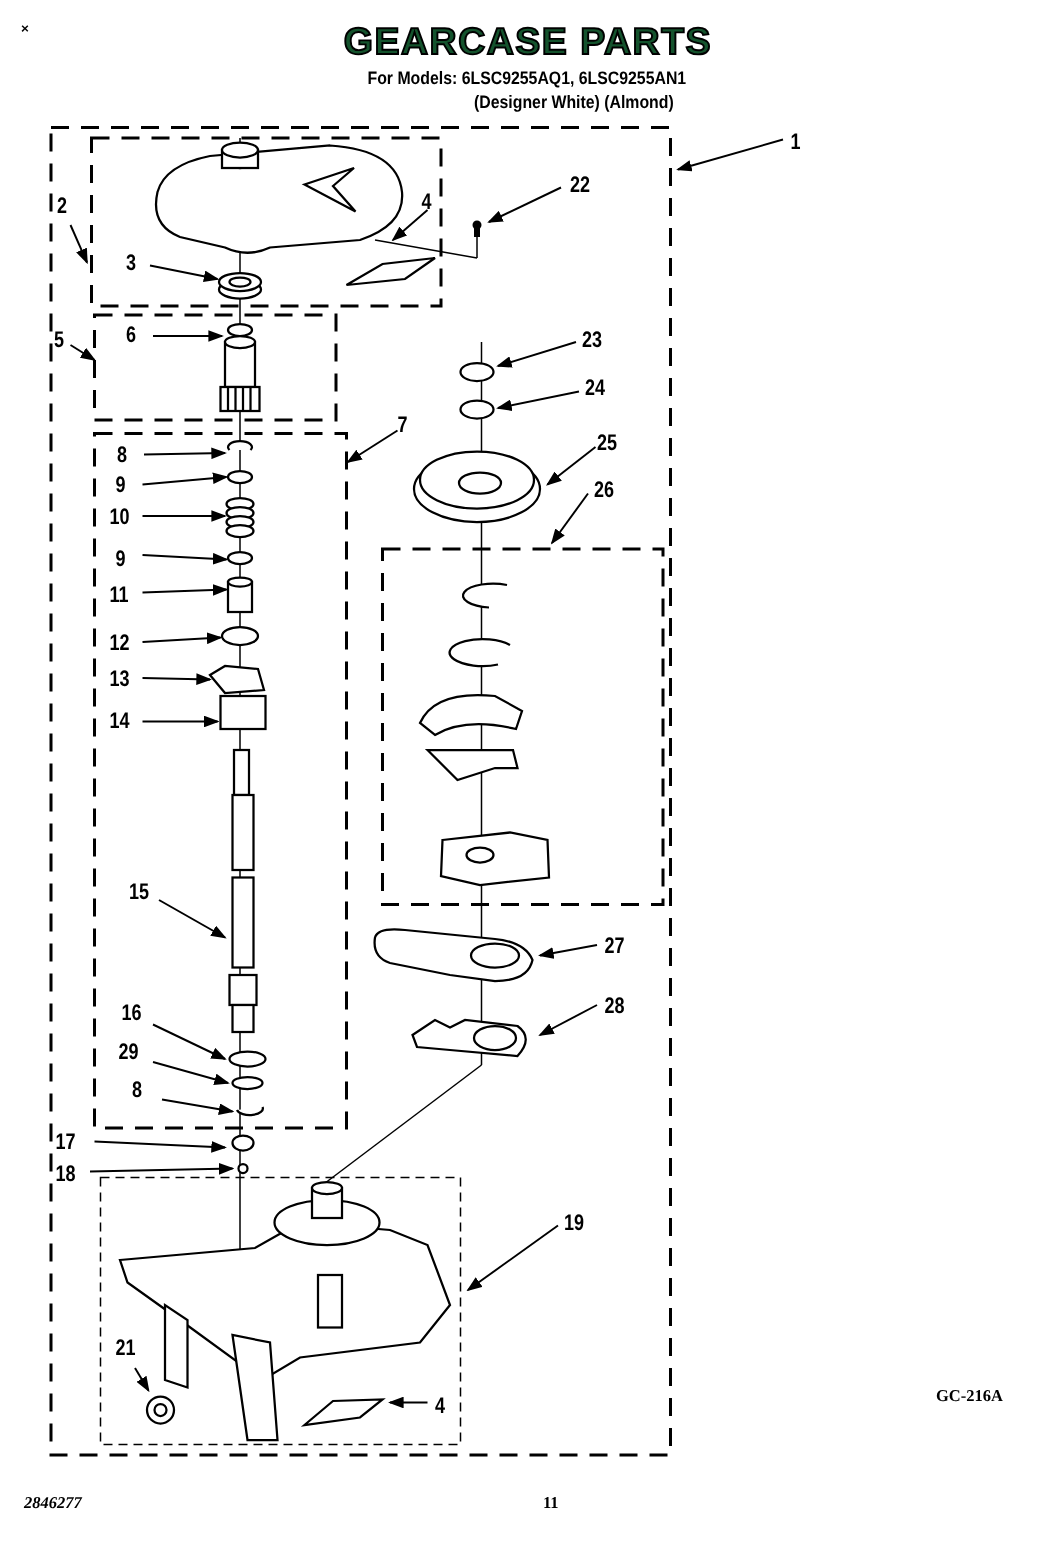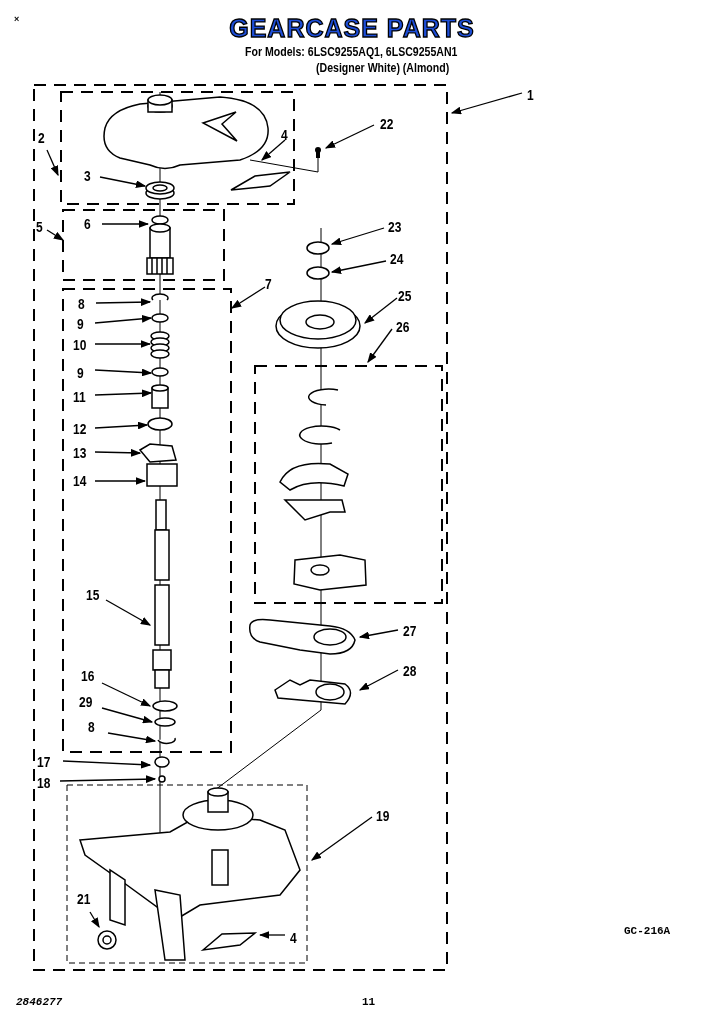--- a/index.html
+++ b/index.html
@@ -1,21 +1,21 @@
 <!DOCTYPE html>
 <html><head>
 <meta charset="utf-8">
 <style>
   html,body{margin:0;padding:0;background:#fff;}
   body{width:704px;height:1028px;position:relative;overflow:hidden;font-family:"Liberation Sans",sans-serif;color:#000;}
-  .title{position:absolute;left:0;width:704px;top:14px;text-align:center;font-size:25px;font-weight:bold;letter-spacing:1px;color:#1d4ed8;-webkit-text-stroke:1.3px #000;font-family:"Liberation Sans",sans-serif;}
+  .title{position:absolute;left:0;width:704px;top:14px;text-align:center;font-size:25px;font-weight:bold;letter-spacing:1px;color:#14532d;-webkit-text-stroke:1.3px #000;font-family:"Liberation Sans",sans-serif;}
   .sub{position:absolute;font-size:12px;font-weight:bold;font-family:"Liberation Sans",sans-serif;transform:scaleX(0.88);transform-origin:left top;white-space:nowrap;}
   .lbl{position:absolute;font-size:15px;font-weight:bold;font-family:"Liberation Sans",sans-serif;transform:scaleX(0.8);transform-origin:left top;line-height:1;}
   .corner{position:absolute;left:14px;top:14px;font-size:9px;font-weight:bold;}
-  .foot{position:absolute;font-size:11px;font-weight:bold;font-family:Liberation Mono, monospace;}
+  .foot{position:absolute;font-size:11px;font-weight:bold;font-family:Liberation Serif, serif;}
   svg{position:absolute;left:0;top:0;}
 </style>
 </head>
 <body>
 
 <div class="corner">×</div>
 
 <div class="title">GEARCASE PARTS</div>
 <div class="sub" style="left:245px;top:45px;">For Models: 6LSC9255AQ1, 6LSC9255AN1</div>
 <div class="sub" style="left:316px;top:61px;">(Designer White) (Almond)</div>

